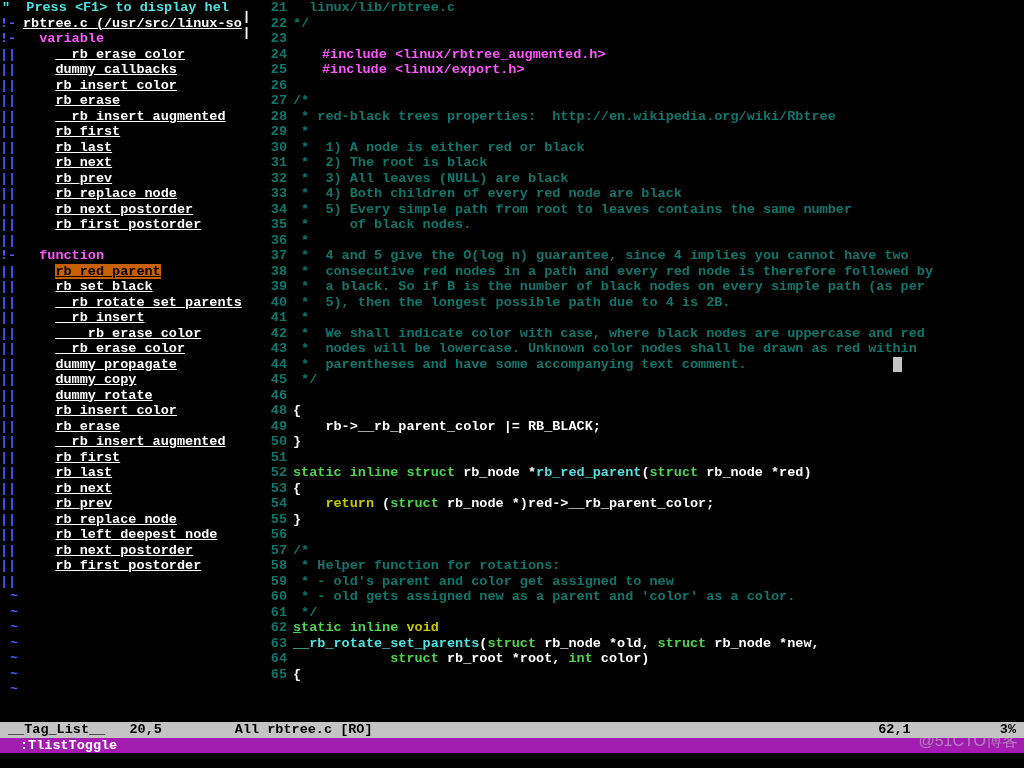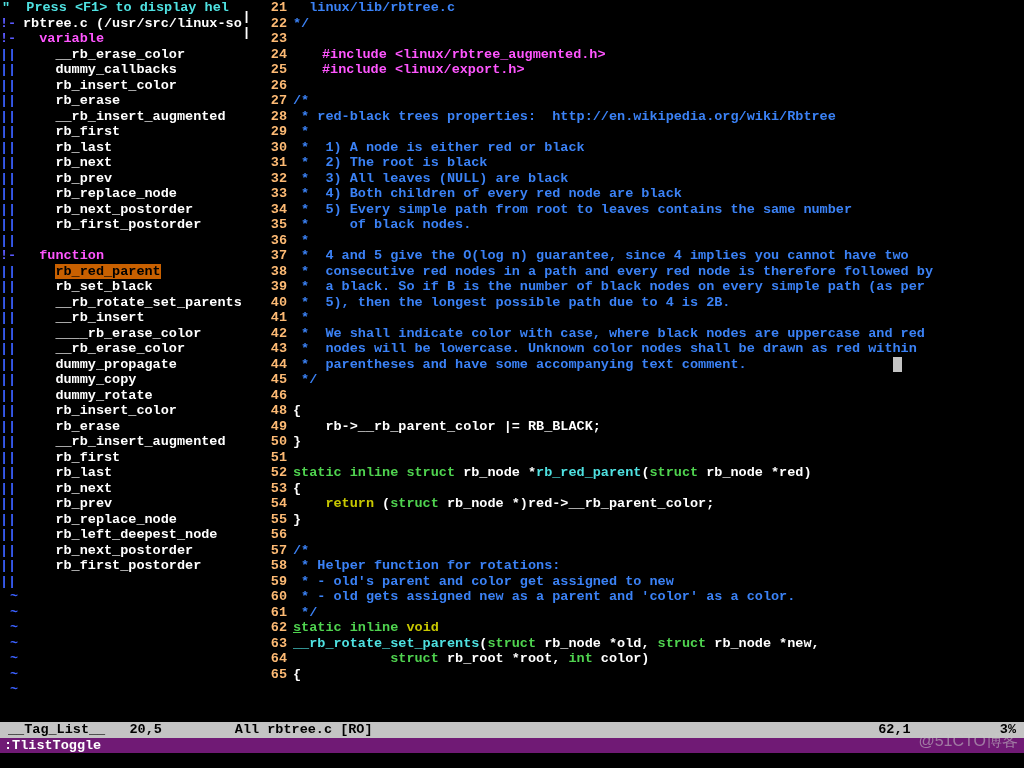--- a/index.html
+++ b/index.html
@@ -10,42 +10,42 @@
     overflow: hidden; font-weight: bold;
   }
   .screen { display: flex; flex-direction: column; height: 768px; }
   .main { display: flex; flex-direction: row; height: 722px; }
   .taglist { width: 242px; background:#000; position:relative; display:flex; flex-direction:column; }
   .editor  { flex: 1; background:#000; position:relative; }
   .vline { width: 9px; background:#000; color:#fff; display:flex; flex-direction:column; align-items:center; padding-top:9px; }
   .vchar { font-weight:bold; }
   .status1, .status2 { background:#c4c4c4; color:#000; padding: 0 8px; white-space:pre; }
   .status1 { display:flex; }
-  .cmdline { background:#701a75; color:#fff; padding: 0 4px; white-space:pre; }
+  .cmdline { background:#a21caf; color:#fff; padding: 0 20px; white-space:pre; }
   .watermark { position:absolute; right:6px; bottom:20px; color:rgba(200,200,200,0.55); font-size:16px; font-family:Arial,sans-serif; font-weight:normal;}
   
   
   .tag-top { color:#4fe2e2; white-space:pre; padding-left:2px;}
   .tag-row { white-space:pre; }
   .fold { display:inline-block; width:23px; color:#3a60ff; text-align:left;}
   .fold-open  { color:#5a5aff; }
   .sec  { color:#ff56ff; }
-  .tag  { color:#fff; }
+  .tag  { color:#fff;text-decoration:underline; }
   .tag.hl { background:#c86000; color:#000; }
   .tilde { color:#3a60ff; padding-left:10px;}
   
   
   .eline { white-space:pre; }
-  .ln { display:inline-block; width:36px; text-align:right; color:#fdba74; padding-right:6px;}
+  .ln { display:inline-block; width:36px; text-align:right; color:#0f766e; padding-right:6px;}
   .cstr { color:#ff56ff; }
   .inc  { color:#ff56ff;margin-left:29px; }
   .kw   { color:#c8c800; }
   .ty   { color:#4fd34f; }
   .id   { color:#4fe2e2; }
-  .cmt  { color:#3b82f6; }
+  .cmt  { color:#0f766e; }
   .pl   { color:#fff; }
   .ul   { text-decoration: underline; }
   .cursor { background:#c4c4c4; display:inline-block; width:9px; height:15px; vertical-align:top;}
 </style>
 </head>
 <body>
 
 <div class="screen">
   <div class="main">
 

